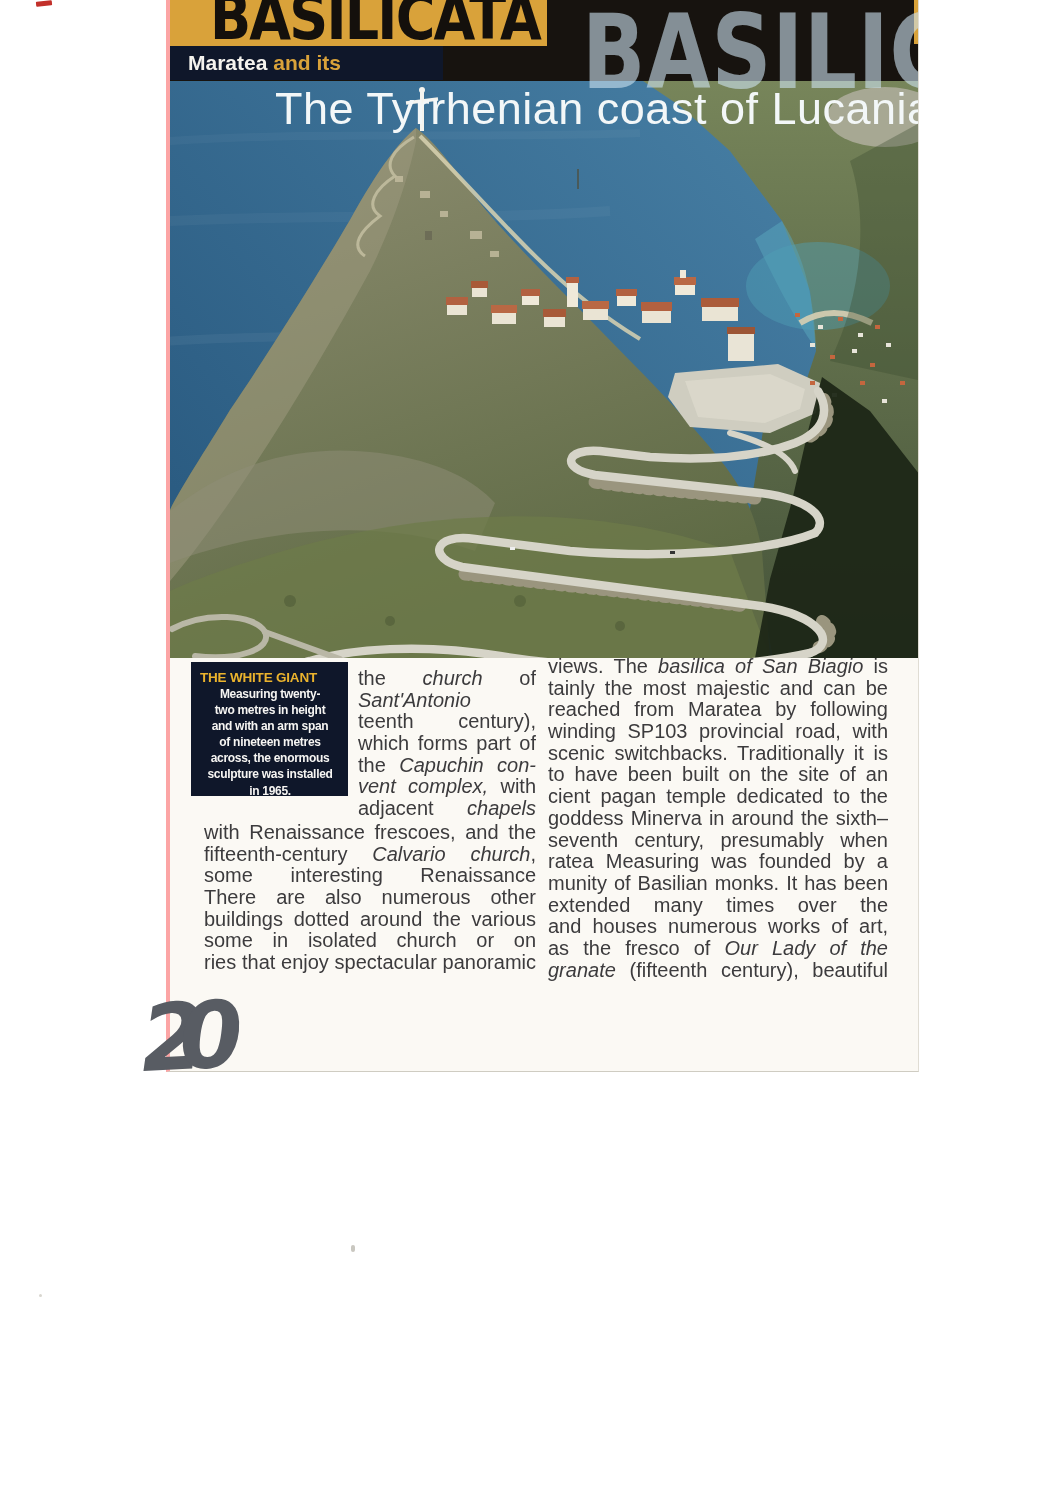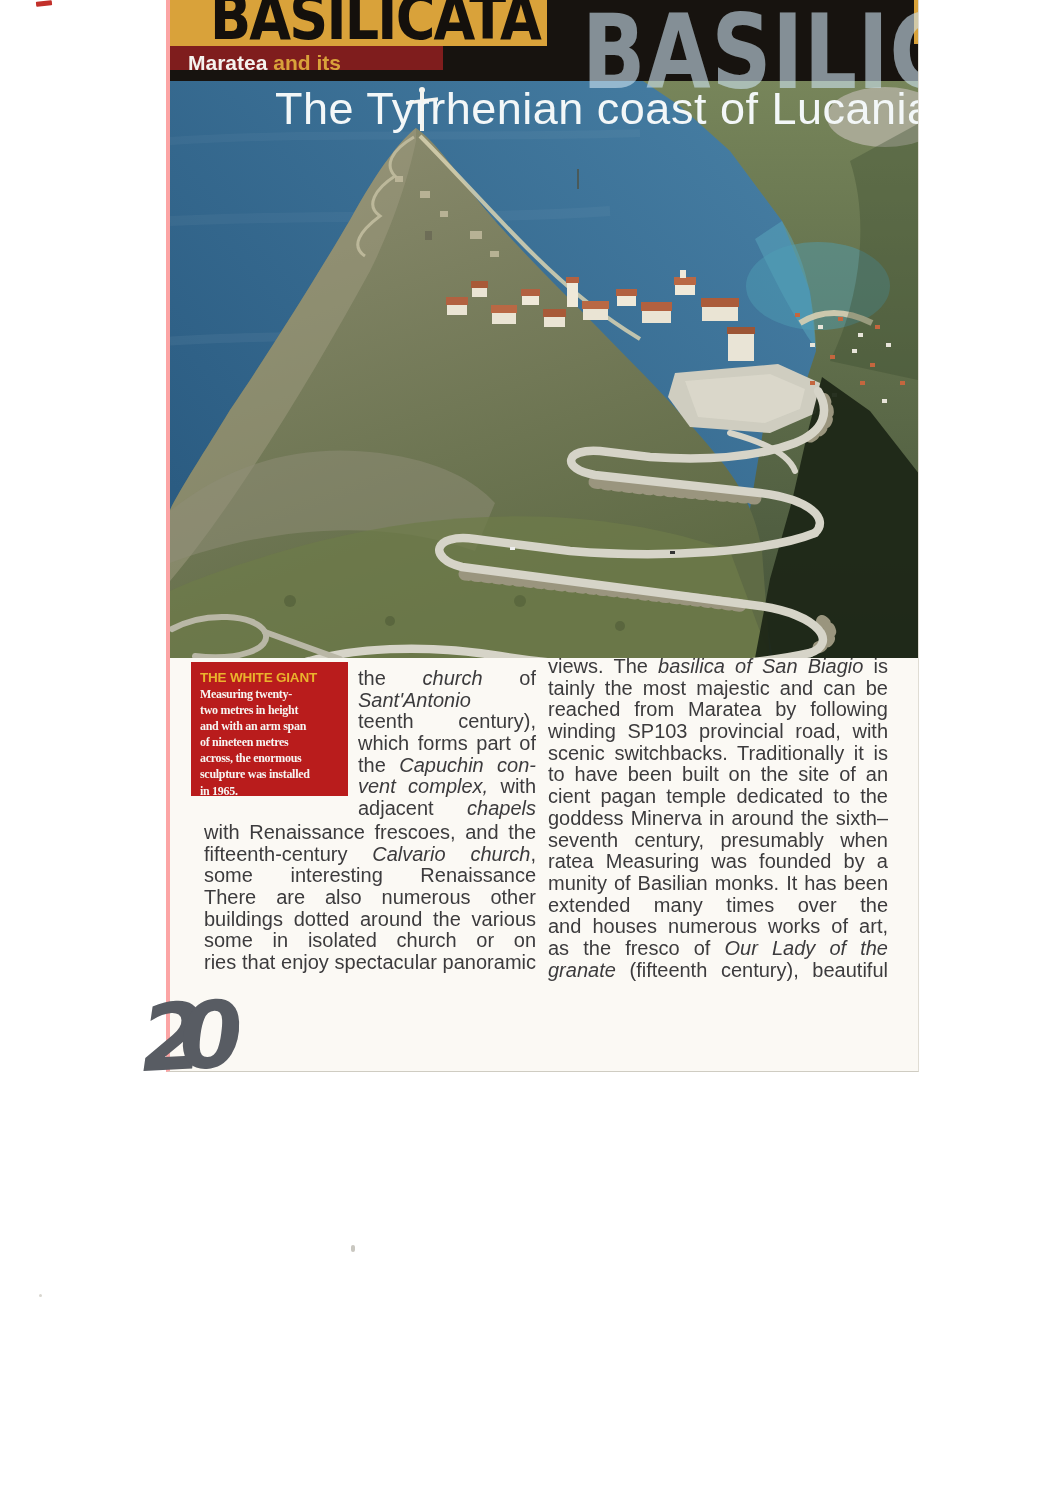--- a/index.html
+++ b/index.html
@@ -11,37 +11,37 @@
     border-right:1px solid #e0ddd4; border-bottom:1px solid #cfccc2; border-left:4px solid #fca5a5; }
 
   
   .band-orange { position:absolute; left:0; top:0; width:377px; height:46px; background:#d9a23a; }
   .band-black-strip { position:absolute; left:0; top:46px; width:753px; height:36px; background:#17130f; }
   .band-black-right { position:absolute; left:377px; top:0; width:376px; height:85px; background:#17130f; }
   .orange-sliver { position:absolute; right:0; top:0; width:9px; height:44px; background:#d9a23a; }
   .banner-title { position:absolute; left:40px; top:-15px; font-family:"DejaVu Sans", sans-serif;
     font-weight:bold; font-size:60px; line-height:1; letter-spacing:-2px; color:#14100c;
     transform:scaleX(0.90) scaleY(1.05); transform-origin:left top; white-space:nowrap; z-index:3; }
-  .maratea-bar { position:absolute; left:0; top:46px; width:273px; height:24px; background:#7f1d1d;
+  .maratea-bar { position:absolute; left:0; top:46px; width:273px; height:34px; background:#0f172a;
     line-height:33px; padding-left:18px; font-weight:bold; font-size:21px; z-index:4; }
   .maratea-bar .w { color:#f5f3ee; } .maratea-bar .a { color:#d9a23a; }
   .watermark { position:absolute; left:412px; top:0px; font-family:"DejaVu Sans", sans-serif;
     font-weight:bold; font-size:104px; line-height:1.0; color:rgba(205,226,240,0.60);
     transform:scaleX(0.80); transform-origin:left top; white-space:nowrap; z-index:6; letter-spacing:1px; }
   .headline { position:absolute; left:105px; top:83px; width:600px; text-align:center;
     font-size:45px; color:#f3f7f8; letter-spacing:0.5px; z-index:5; white-space:nowrap; }
 
   .photo { position:absolute; left:0; top:81px; width:753px; height:577px; z-index:1; }
 
   
   .sidebar-box { position:absolute; left:21px; top:662px; width:157px; height:134px;
-    background:#b91c1c; padding:7px 8px 0 9px; z-index:2; }
+    background:#0f172a; padding:7px 8px 0 9px; z-index:2; }
   .sidebar-title { color:#eab32d; font-weight:bold; font-size:13.5px; letter-spacing:-0.2px; line-height:17px; }
   .sidebar-text { color:#f6f5f2; font-weight:bold; font-size:12px; letter-spacing:-0.3px; }
-  .sidebar-text .tline { line-height:16.1px; text-align:left;font-family:Liberation Serif, serif; }
+  .sidebar-text .tline { line-height:16.1px; text-align:center; }
 
   
   .bodytext { font-size:20px; color:#3c3b3d; }
   .bodytext .tline { height:21.7px; line-height:21.7px; text-align:justify; text-align-last:justify; overflow:hidden; }
   .it { font-style:italic; }
   .col1-narrow { position:absolute; left:188px; top:668px; width:178px; }
   .col1-wide   { position:absolute; left:34px;  top:822px; width:332px; }
   .col2        { position:absolute; left:378px; top:656px; width:340px; }
 
   

